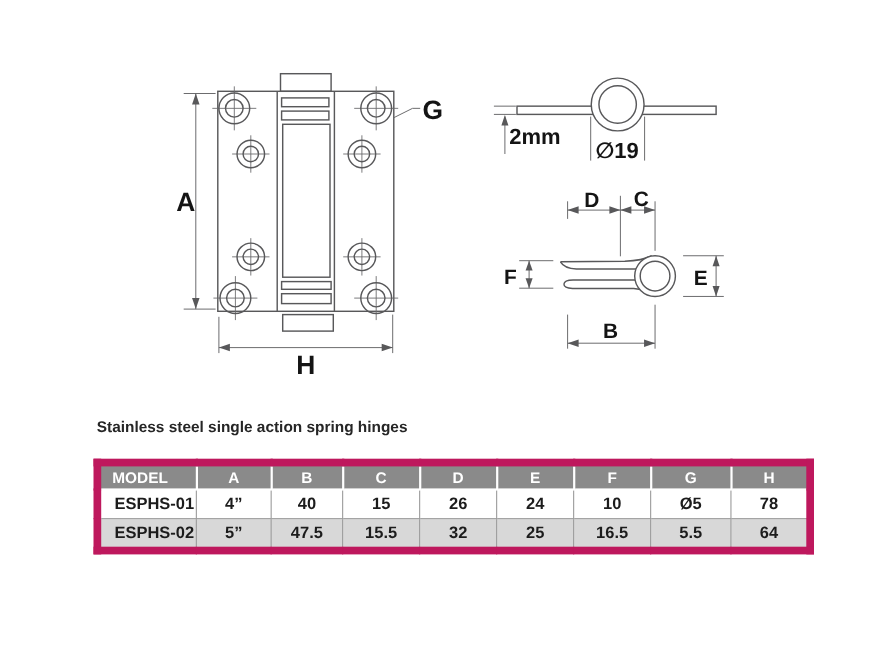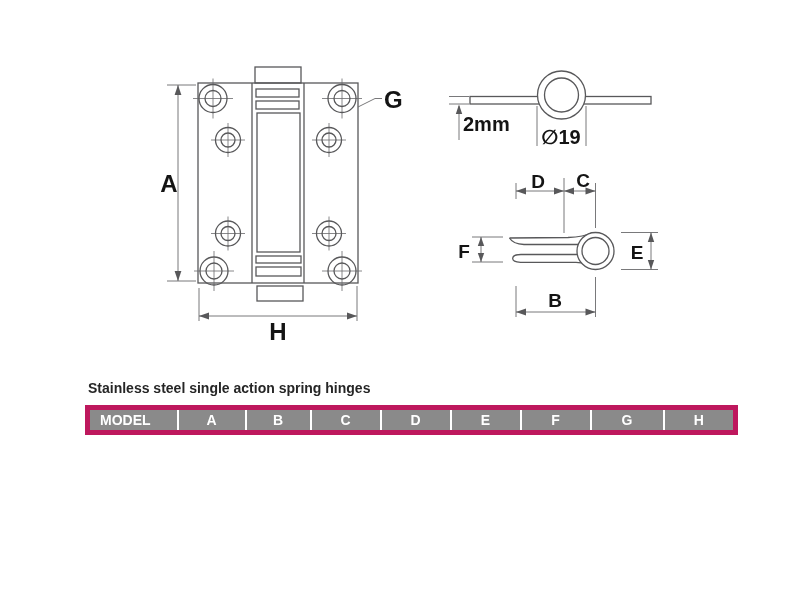--- a/index.html
+++ b/index.html
@@ -29,25 +29,25 @@
     left: 88px; top: 380px;
     font-size: 14px;
     font-weight: bold;
     color: #262626;
     letter-spacing: 0px;
     white-space: nowrap;
   }
 
   table.spec {
     position: absolute;
-    left: 85px; top: 405px;
+    left: 85px; top: 417px;
     width: 648px;
     border-collapse: collapse;
     table-layout: fixed;
-    border: 5px solid #be185d;
+    border: 7px solid #be185d;
   }
   table.spec th {
     background: #8a8a8a;
     color: #ffffff;
     font-size: 14px;
     font-weight: bold;
     height: 20px;
     padding: 0;
     text-align: center;
     border-right: 2px solid #ffffff;
@@ -225,16 +225,38 @@
         <th>B</th>
         <th>C</th>
         <th>D</th>
         <th>E</th>
         <th>F</th>
         <th>G</th>
         <th>H</th>
       </tr>
     </thead>
     <tbody>
+      <tr>
+        <td>ESPHS-01</td>
+        <td>4”</td>
+        <td>40</td>
+        <td>15</td>
+        <td>26</td>
+        <td>24</td>
+        <td>10</td>
+        <td>Ø5</td>
+        <td>78</td>
+      </tr>
+      <tr class="alt">
+        <td>ESPHS-02</td>
+        <td>5”</td>
+        <td>47.5</td>
+        <td>15.5</td>
+        <td>32</td>
+        <td>25</td>
+        <td>16.5</td>
+        <td>5.5</td>
+        <td>64</td>
+      </tr>
     </tbody>
   </table>
 
 </div>
 
 </body></html>

